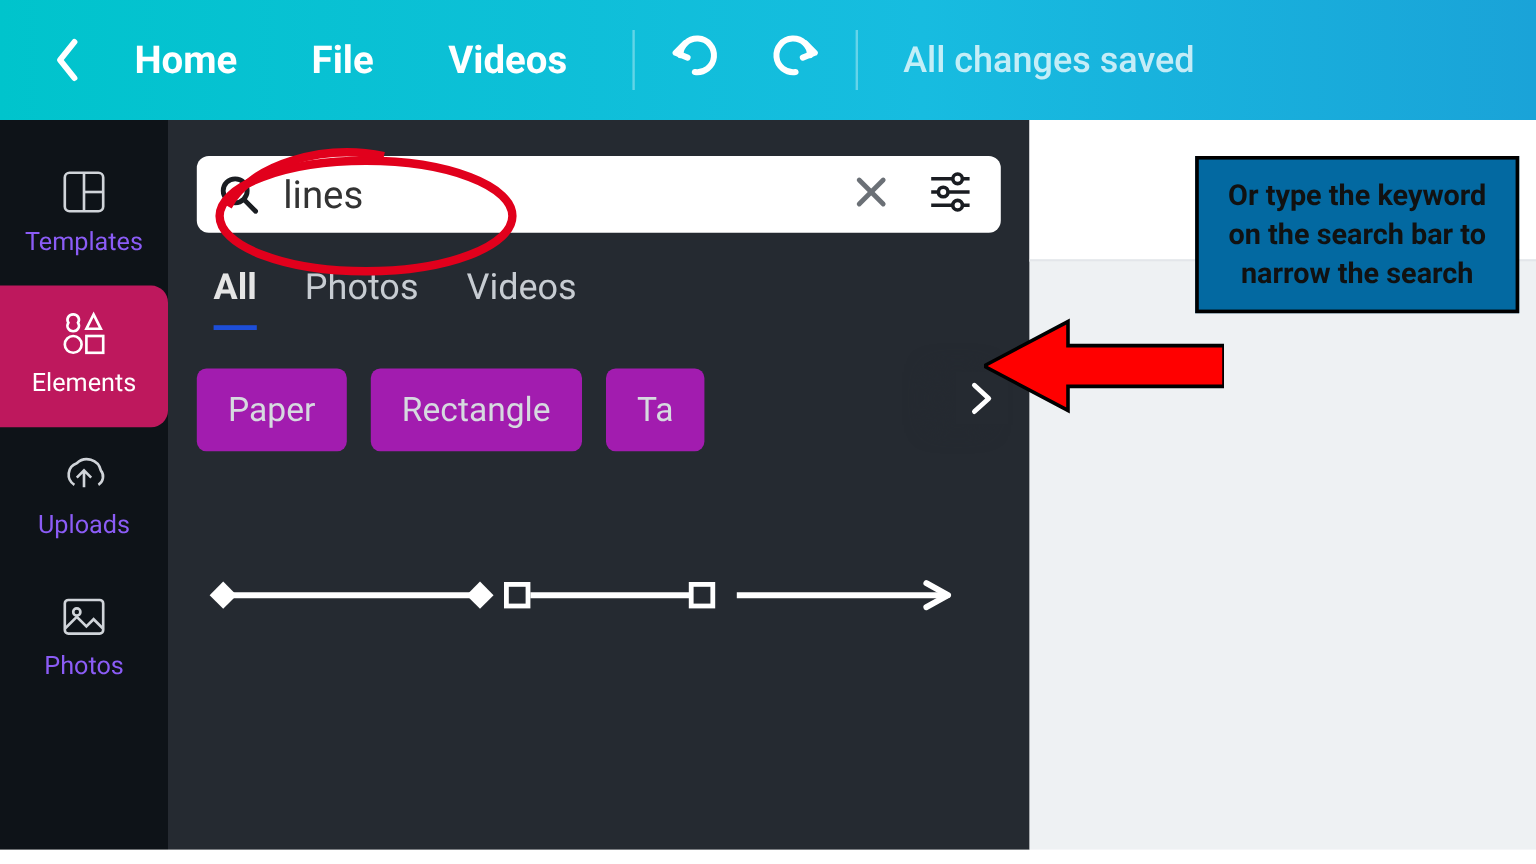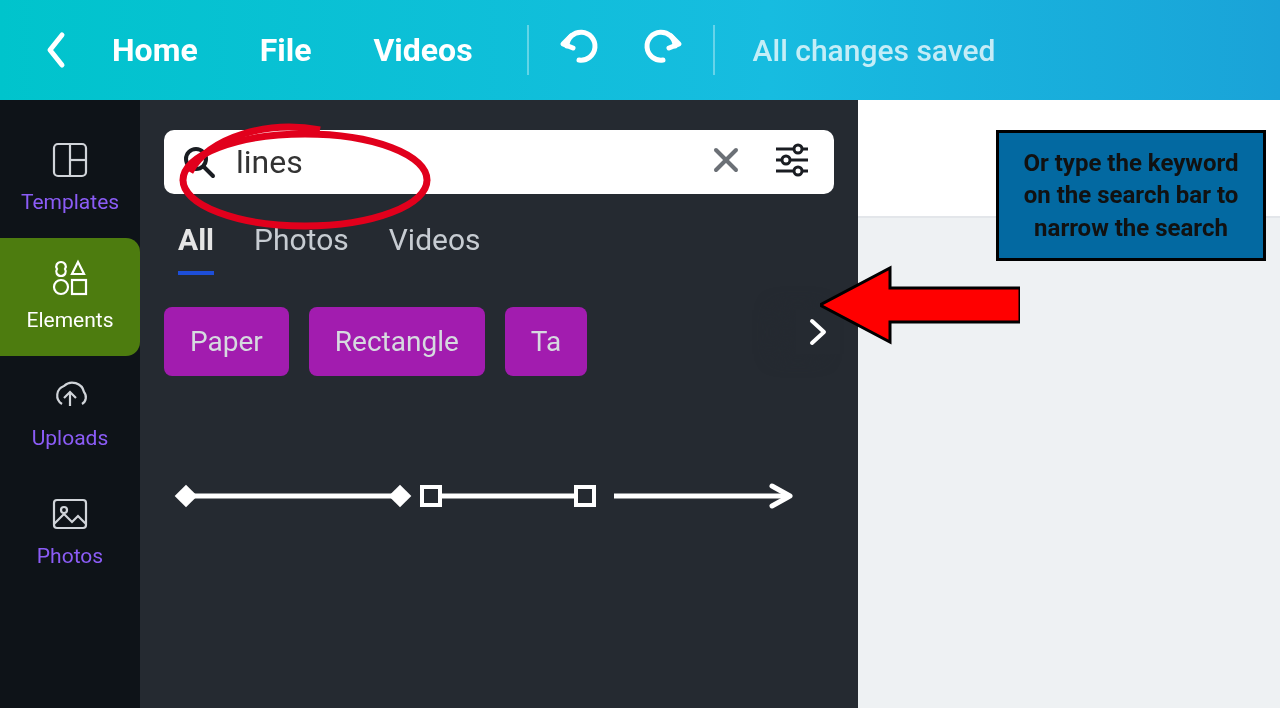--- a/index.html
+++ b/index.html
@@ -37,21 +37,21 @@
     flex-direction:column;
     align-items:center;
     justify-content:center;
     color:#8b5cf6;
     padding: 20px 0 24px 0;
     cursor:pointer;
     font-size: 20px;
     gap:10px;
     position:relative;
   }
-  .sidebar .nav.active { background:#4d7c0f; color:#fff; border-top-right-radius: 14px; border-bottom-right-radius: 14px;}
+  .sidebar .nav.active { background:#be185d; color:#fff; border-top-right-radius: 14px; border-bottom-right-radius: 14px;}
   .sidebar .nav .lbl { font-size: 21px; }
   .sidebar .nav svg { width:40px; height:40px; stroke:#d0d4d9; fill:none; stroke-width:2.2; }
   .sidebar .nav.active svg { stroke:#fff; }
 
   .panel {
     width: 718px;
     background: #252a31;
     padding: 30px 24px;
     color:#fff;
     position:relative;

